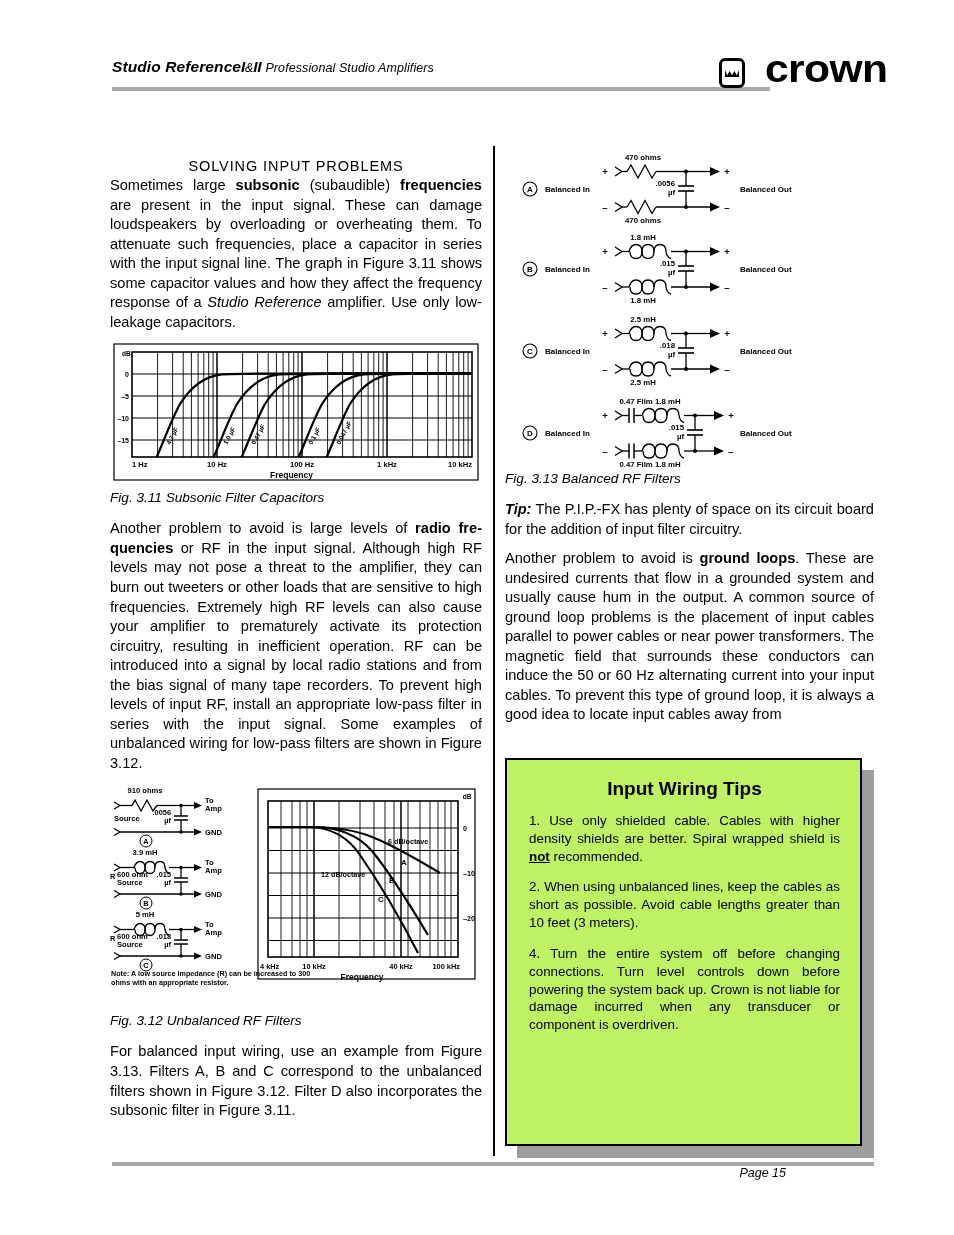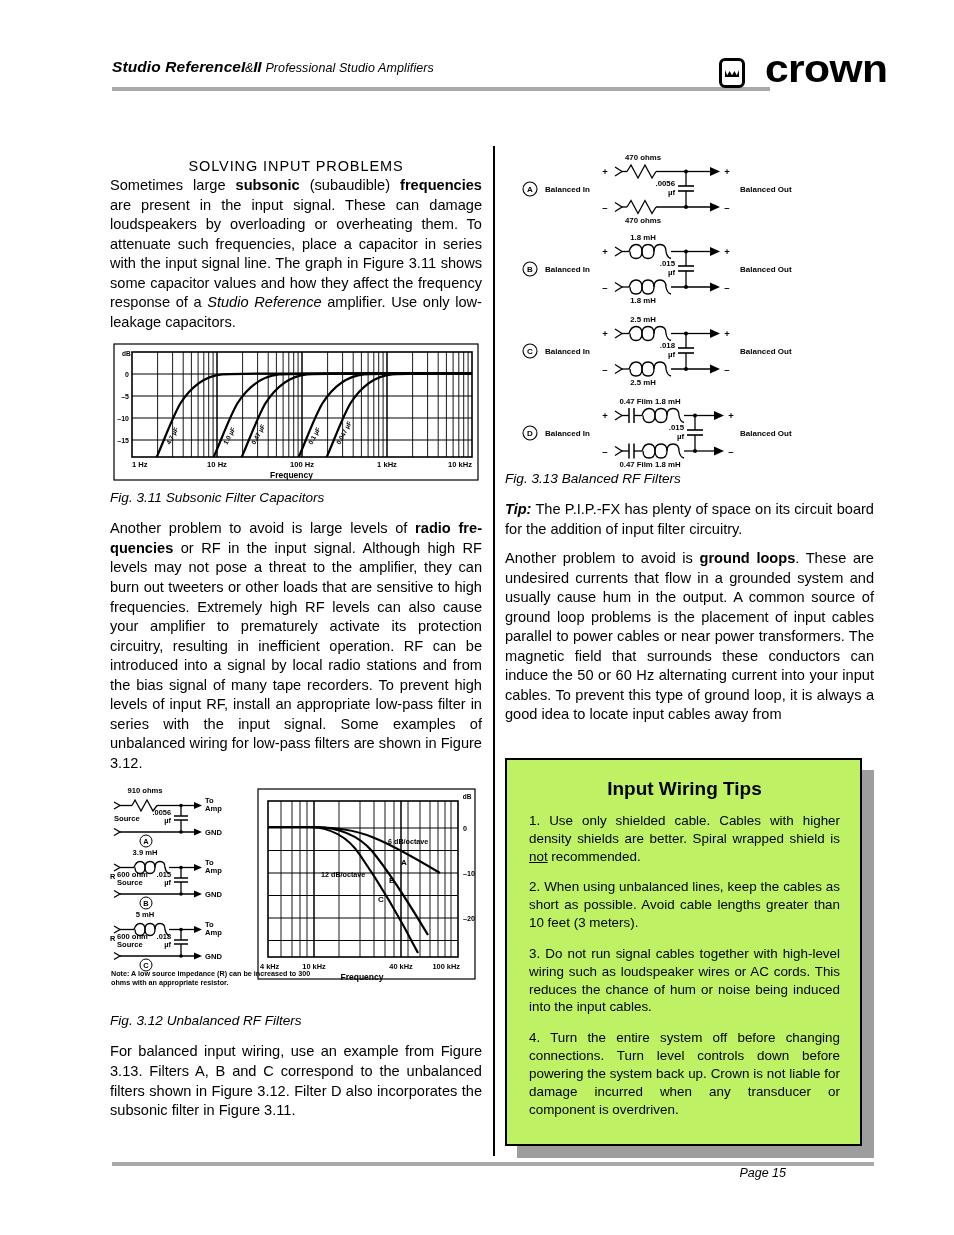--- a/index.html
+++ b/index.html
@@ -80,21 +80,21 @@
   }
   .tipsbox {
     position:absolute; left:0px; top:0px; width:357px; height:388px;
     background:#bef264; border:2px solid #000;
   }
   .tipsbox-inner { padding: 18px 20px 10px 22px; }
   .tips-title { text-align:center; font-size:19px; font-weight:bold; margin:0 0 12px 0; }
   p.tip {
     font-size:13.4px; line-height:1.33; text-align:justify; margin:0 0 13px 0;
   }
-  p.tip u { text-decoration: underline; }
+  p.tip u { text-decoration: underline; font-weight: bold; }
 
   
   .footer-rule { position:absolute; left:112px; top:1162px; width:762px; height:4px; background:#a9a9a9; }
   .footer-page {
     position:absolute; right:80px; top:1166px; font-style:italic; font-size:12.5px; font-weight:normal;
   }
 
   svg text { font-family:"Liberation Sans", sans-serif; }
 </style>
 </head>
@@ -569,21 +569,20 @@
     <p class="body"><span>Another problem to avoid is </span><b>ground loops</b><span>. These are undesired currents that flow in a grounded system and usually cause hum in the output. A common source of ground loop problems is the placement of input cables parallel to power cables or near power transformers. The magnetic field that surrounds these conductors can induce the 50 or 60 Hz alternating current into your input cables. To prevent this type of ground loop, it is always a good idea to locate input cables away from</span></p>
   </div>
 
   <div class="tipsbox-wrap">
     <div class="tipsbox-shadow"></div>
     <div class="tipsbox">
       <div class="tipsbox-inner">
         <div class="tips-title">Input Wiring Tips</div>
         <p class="tip"><span>1.  Use only shielded cable. Cables with higher density shields are better. Spiral wrapped shield is </span><u>not</u><span> recommended.</span></p>
         <p class="tip">2.  When using unbalanced lines, keep the cables as short as possible. Avoid cable lengths greater than 10 feet (3 meters).</p>
-        <p class="tip">3.  Do not run signal cables together with high-level wiring such as loudspeaker wires or AC cords. This reduces the chance of hum or noise being induced into the input cables.</p>
         <p class="tip">4.  Turn the entire system off before changing connections. Turn level controls down before powering the system back up. Crown is not liable for damage incurred when any transducer or component is overdriven.</p>
       </div>
     </div>
   </div>
 
   <div class="footer-rule"></div>
   <div class="footer-page">Page 15</div>
 
 </div>
 

